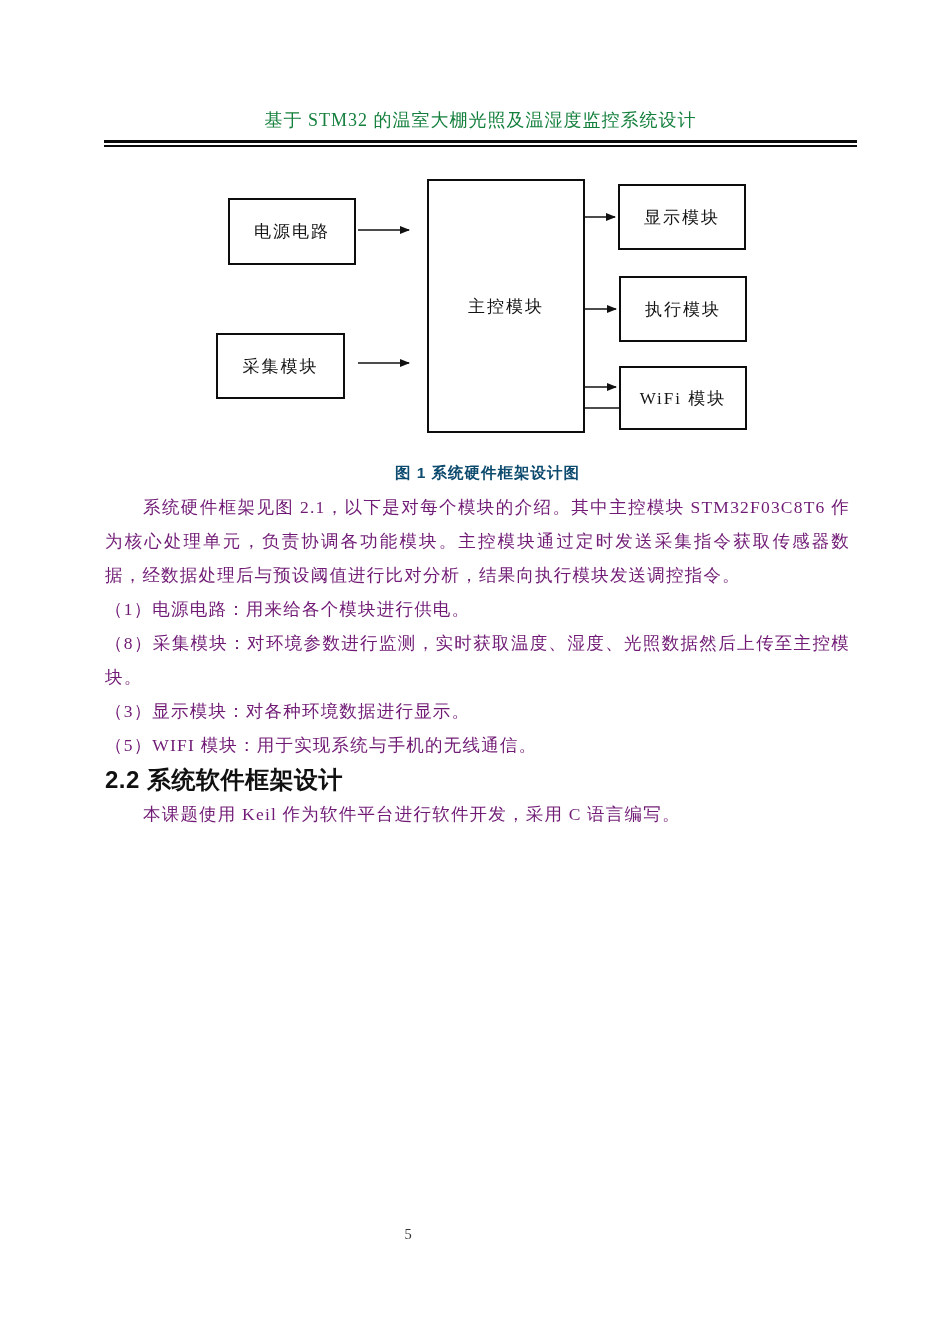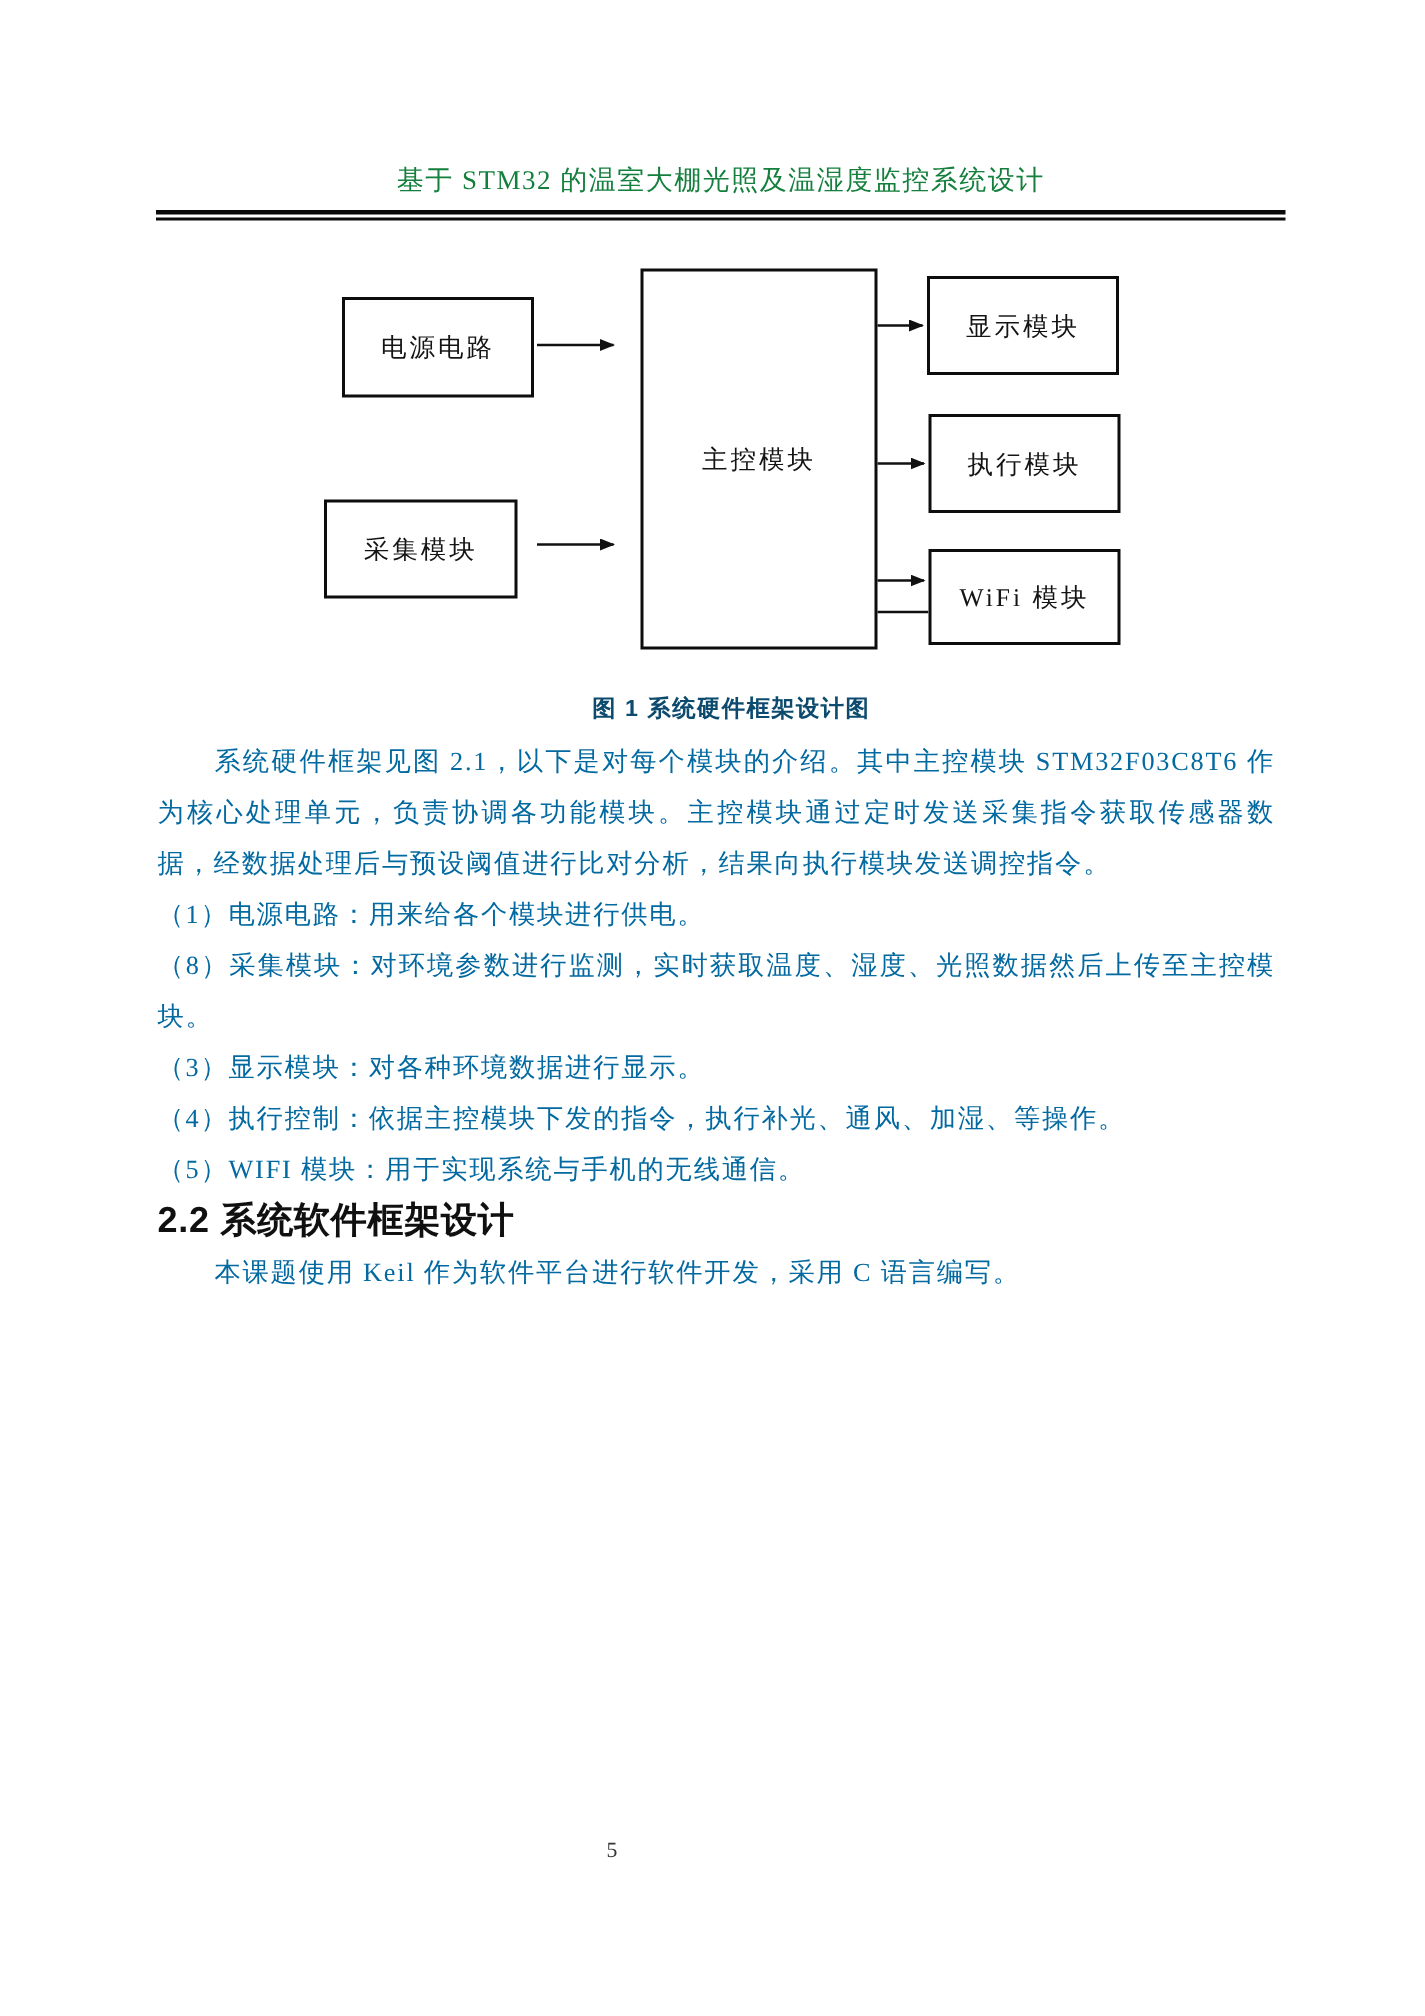--- a/index.html
+++ b/index.html
@@ -89,21 +89,21 @@
     letter-spacing: 1px;
     margin: 0 0 0 20px;
     color: #0c4a6e;
   }
   .content p {
     margin: 0;
     font-size: 17.5px;
     line-height: 34px;
     letter-spacing: 1.2px;
     text-align: justify;
-    color: #0369a1;
+    color: #701a75;
   }
   .content p.indent {
     text-indent: 38px;
   }
   .section-heading {
     font-family: "Liberation Sans", "DejaVu Sans", sans-serif;
     font-weight: bold;
     font-size: 24px;
     line-height: 34px;
     letter-spacing: 0.5px;
@@ -163,21 +163,20 @@
       <span>WiFi 模块</span>
     </div>
   </div>
 
   <div class="content">
     <div class="figure-caption">图 1  系统硬件框架设计图</div>
     <p class="indent">系统硬件框架见图 2.1，以下是对每个模块的介绍。其中主控模块 STM32F03C8T6 作为核心处理单元，负责协调各功能模块。主控模块通过定时发送采集指令获取传感器数据，经数据处理后与预设阈值进行比对分析，结果向执行模块发送调控指令。</p>
     <p>（1）电源电路：用来给各个模块进行供电。</p>
     <p>（8）采集模块：对环境参数进行监测，实时获取温度、湿度、光照数据然后上传至主控模块。</p>
     <p>（3）显示模块：对各种环境数据进行显示。</p>
-    <p>（4）执行控制：依据主控模块下发的指令，执行补光、通风、加湿、等操作。</p>
     <p>（5）WIFI 模块：用于实现系统与手机的无线通信。</p>
     <div class="section-heading">2.2 系统软件框架设计</div>
     <p class="indent">本课题使用 Keil 作为软件平台进行软件开发，采用 C 语言编写。</p>
   </div>
 
   <div class="page-number">5</div>
 
 </div>
 
 </body></html>

